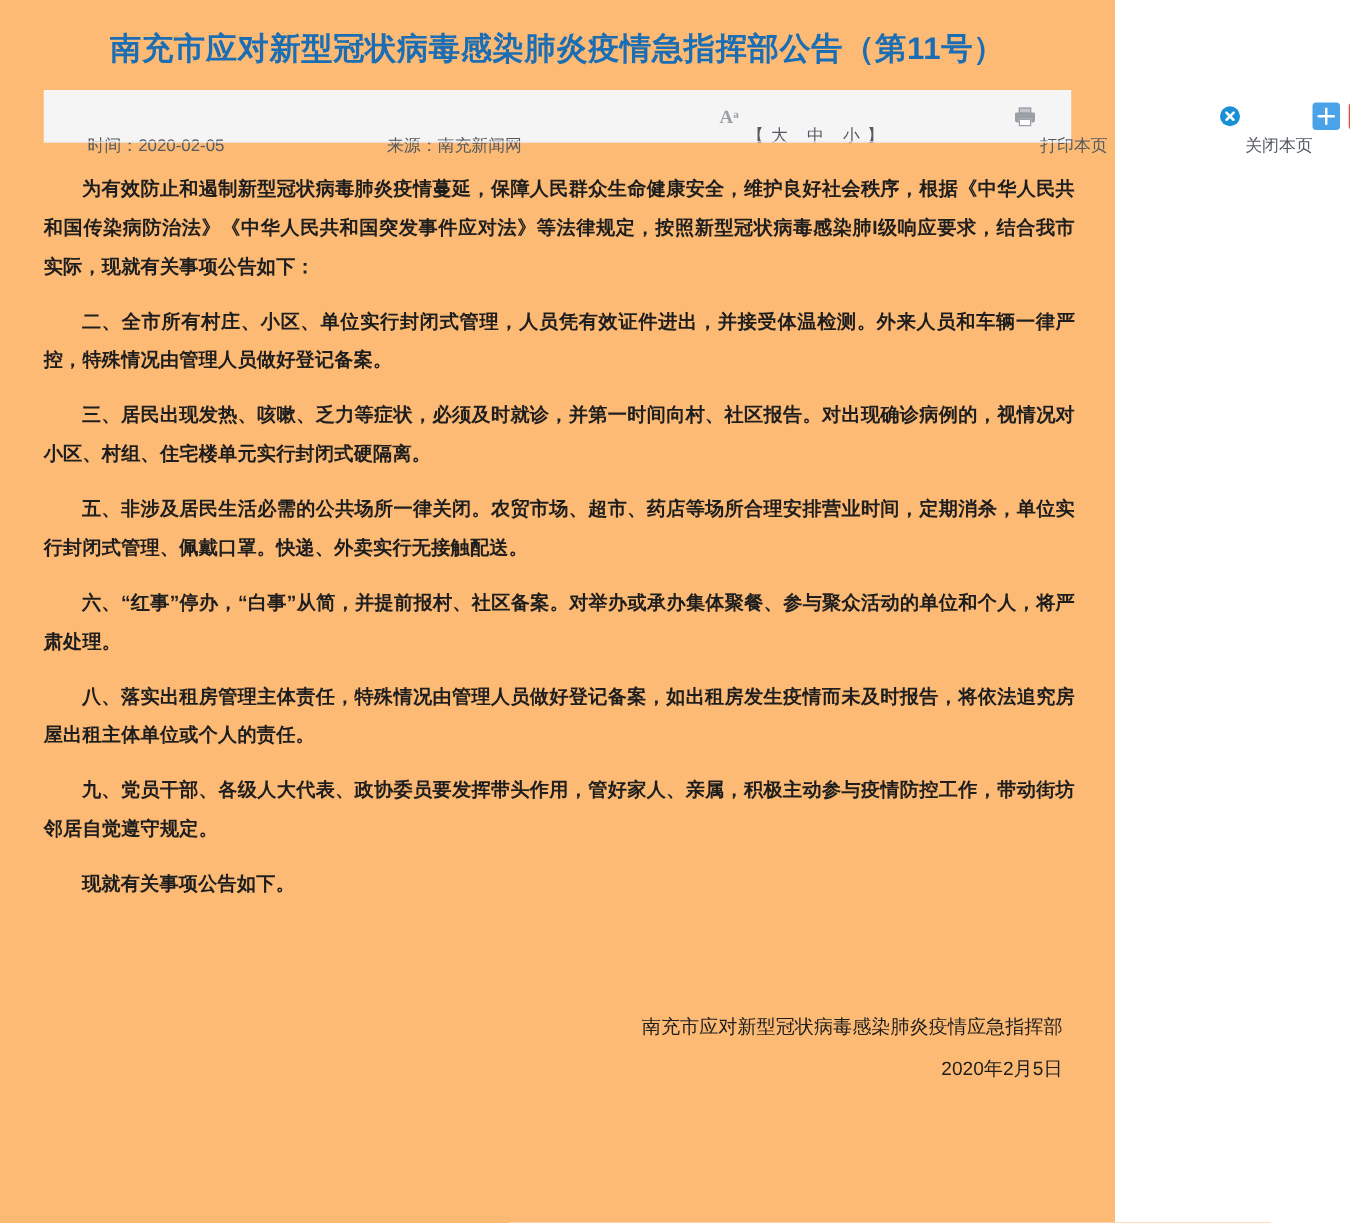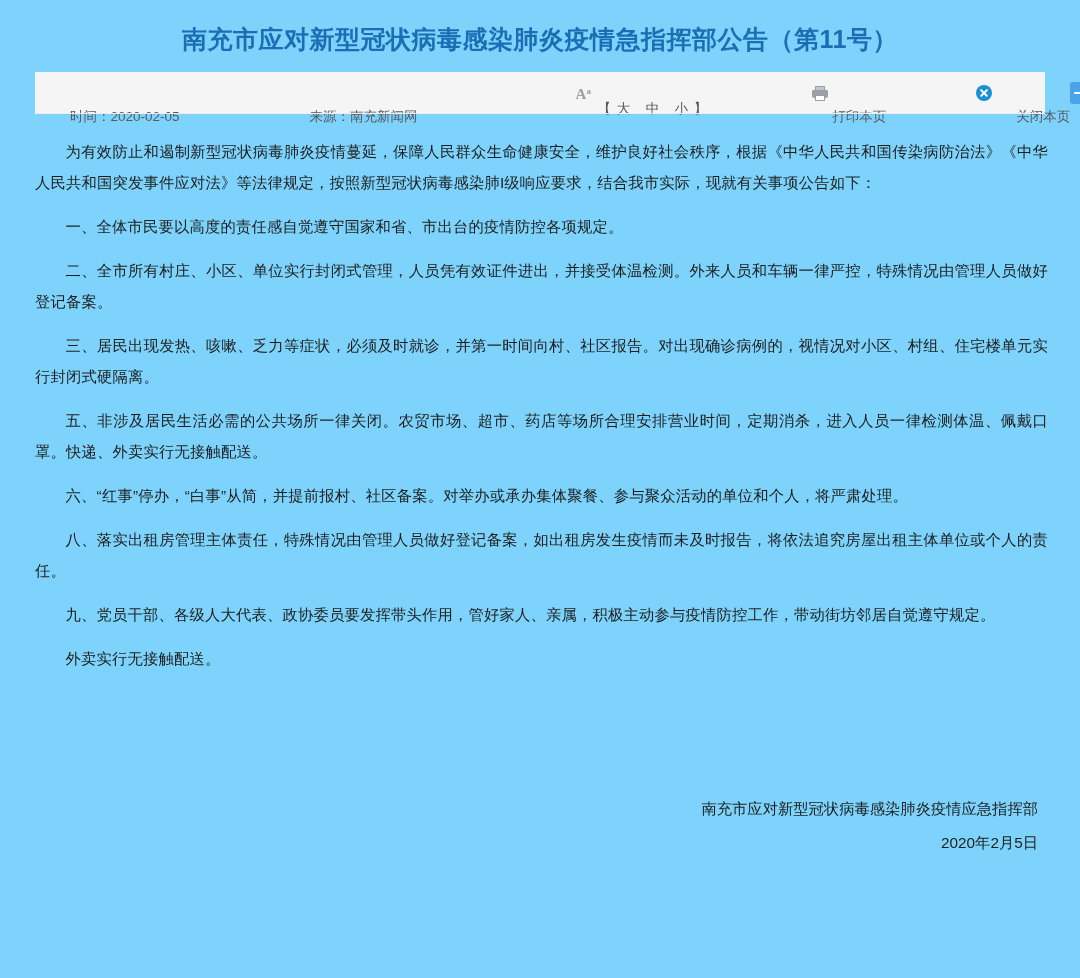--- a/index.html
+++ b/index.html
@@ -11,23 +11,23 @@
     width: 1080px;
     height: 978px;
     background: #ffffff;
     font-family: "Liberation Sans", "DejaVu Sans", sans-serif;
     color: #1a1a1a;
     overflow: hidden;
   }
 
   .page {
     position: relative;
-    width: 1080px;
+    width: 892px;
     height: 978px;
-    background: #7dd3fc;
+    background: #fdba74;
     box-sizing: border-box;
   }
 
   
   .title-wrap {
     padding: 22px 40px 16px 40px;
     text-align: center;
   }
   .doc-title {
     margin: 0;
@@ -59,21 +59,21 @@
   }
   .meta-seg {
     display: flex;
     align-items: center;
     white-space: nowrap;
   }
   .meta-time   { margin-left: 35px; }
   .meta-source { margin-left: 130px; align-items: center; }
   .meta-fontsize { margin-left: 158px; }
   .meta-print  { margin-left: 104px; }
-  .meta-close  { margin-left: 90px; gap: 20px; }
+  .meta-close  { margin-left: 90px; }
   .share-group { margin-left: auto; margin-right: 28px; display:flex; align-items:center; gap:7px; }
 
   .meta-seg .label { color: #555a60; margin-top: 48px; }
 
   
   .fontsize-icon {
     display: inline-block;
     position: relative;
     width: 19px;
     height: 17px;
@@ -162,25 +162,26 @@
   }
   .content p {
     margin: 0 0 13px 0;
     font-size: 15.3px;
     line-height: 31px;
     color: #1e1e1e;
     text-align: justify;
     text-indent: 2em;
     font-family: "Liberation Sans", "DejaVu Sans", sans-serif;
     letter-spacing: 0.2px;
+    font-weight: bold;
   }
 
   
   .signoff {
-    margin-top: 118px;
+    margin-top: 82px;
     padding-right: 42px;
     text-align: right;
     font-size: 15.3px;
     line-height: 34px;
     color: #1e1e1e;
   }
   .signoff .sig-date {
     padding-right: 0px;
   }
 </style>
@@ -238,28 +239,27 @@
       <span class="share-icon share-weibo">
         
       </span>
 
     </div>
 
   </div>
 
   <div class="content">
     <p>为有效防止和遏制新型冠状病毒肺炎疫情蔓延，保障人民群众生命健康安全，维护良好社会秩序，根据《中华人民共和国传染病防治法》《中华人民共和国突发事件应对法》等法律规定，按照新型冠状病毒感染肺I级响应要求，结合我市实际，现就有关事项公告如下：</p>
-    <p>一、全体市民要以高度的责任感自觉遵守国家和省、市出台的疫情防控各项规定。</p>
     <p>二、全市所有村庄、小区、单位实行封闭式管理，人员凭有效证件进出，并接受体温检测。外来人员和车辆一律严控，特殊情况由管理人员做好登记备案。</p>
     <p>三、居民出现发热、咳嗽、乏力等症状，必须及时就诊，并第一时间向村、社区报告。对出现确诊病例的，视情况对小区、村组、住宅楼单元实行封闭式硬隔离。</p>
-    <p>五、非涉及居民生活必需的公共场所一律关闭。农贸市场、超市、药店等场所合理安排营业时间，定期消杀，进入人员一律检测体温、佩戴口罩。快递、外卖实行无接触配送。</p>
+    <p>五、非涉及居民生活必需的公共场所一律关闭。农贸市场、超市、药店等场所合理安排营业时间，定期消杀，单位实行封闭式管理、佩戴口罩。快递、外卖实行无接触配送。</p>
     <p>六、“红事”停办，“白事”从简，并提前报村、社区备案。对举办或承办集体聚餐、参与聚众活动的单位和个人，将严肃处理。</p>
     <p>八、落实出租房管理主体责任，特殊情况由管理人员做好登记备案，如出租房发生疫情而未及时报告，将依法追究房屋出租主体单位或个人的责任。</p>
     <p>九、党员干部、各级人大代表、政协委员要发挥带头作用，管好家人、亲属，积极主动参与疫情防控工作，带动街坊邻居自觉遵守规定。</p>
-    <p>外卖实行无接触配送。</p>
+    <p>现就有关事项公告如下。</p>
   </div>
 
   <div class="signoff">
     <div class="sig-issuer">南充市应对新型冠状病毒感染肺炎疫情应急指挥部</div>
     <div class="sig-date">2020年2月5日</div>
   </div>
 
 </div>
 
 </body></html>

